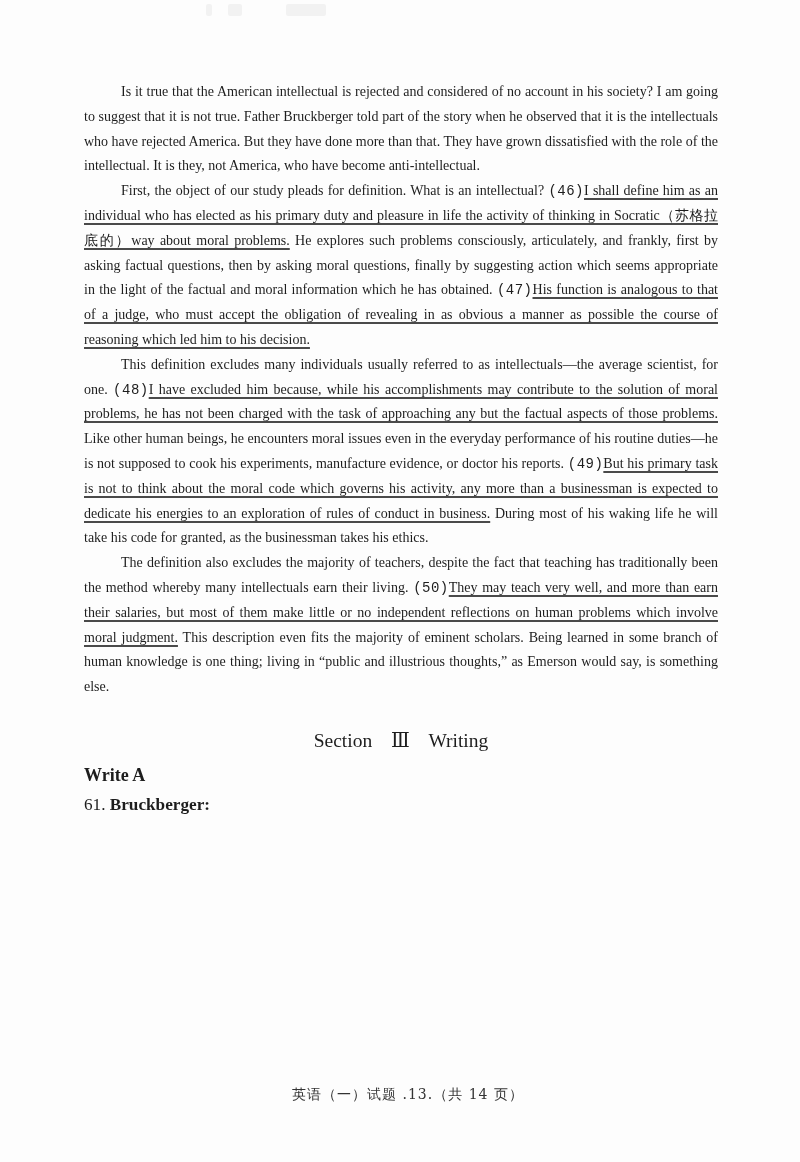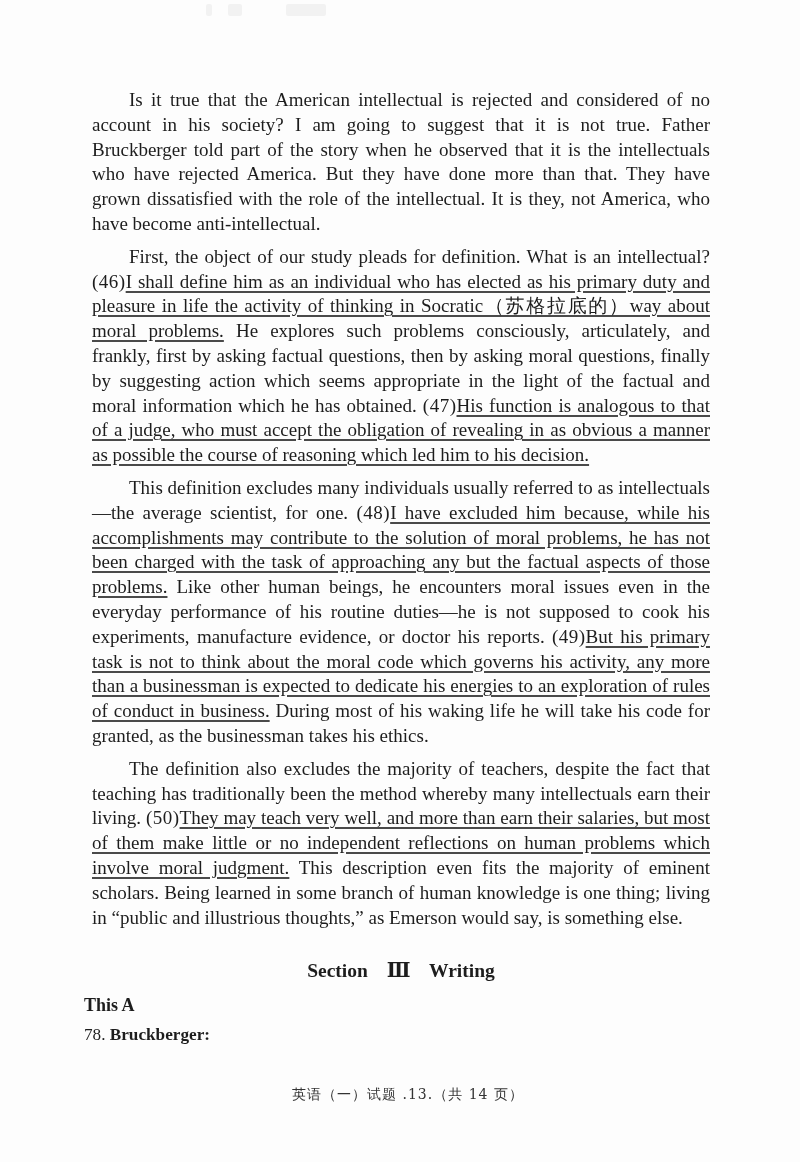--- a/index.html
+++ b/index.html
@@ -1,24 +1,24 @@
 <!DOCTYPE html>
 <html><head>
 <meta charset="utf-8">
 <style>
   html, body { margin: 0; padding: 0; background: #fdfdfd; }
   body { width: 800px; height: 1162px; position: relative; overflow: hidden;
          font-family: "Liberation Serif", "DejaVu Serif", serif; color: #1d1d1d; }
   .faint-header { position: absolute; top: 4px; left: 0; width: 800px; height: 16px; }
   .faint-header span { position: absolute; top: 0; height: 12px; background: #f2f2f2; border-radius: 2px; }
   .page { position: absolute; left: 84px; top: 80px; width: 634px; }
-  .para { margin: 8px; font-size: 19px; line-height: 24.8px; text-align: justify; text-indent: 37px; }
+  .para { margin: 0; font-size: 14px; line-height: 24.8px; text-align: justify; text-indent: 37px; }
   .ul { text-decoration: underline; text-decoration-color: #4a4a4a; text-decoration-thickness: 1.6px; text-underline-offset: 3px; }
-  .qnum { letter-spacing: 0.5px; }
-  .section-title { text-align: center; font-weight: bold; font-size: 19.5px; margin: 28px 0 8px 0; line-height: 26px; word-spacing: 14px; }
+  .qnum { letter-spacing: 0.5px; font-family: Liberation Mono, monospace; }
+  .section-title { text-align: center; font-weight: normal; font-size: 19.5px; margin: 28px 0 8px 0; line-height: 26px; word-spacing: 14px; }
   .part-title { font-weight: bold; font-size: 18px; margin: 2px 0 0 0; line-height: 26px; }
   .directions { font-size: 17.2px; line-height: 26px; margin: 0; }
   .directions b { font-weight: bold; }
   .gap { height: 4px; }
   .footer { position: absolute; top: 1086px; left: 8px; width: 800px; text-align: center;
             font-family: "DejaVu Serif", serif; font-size: 14px; color: #333; letter-spacing: 1px; }
 </style>
 </head>
 <body>
 
@@ -28,21 +28,21 @@
   <span style="left:286px;width:40px;"></span>
 </div>
 
 <div class="page">
   <p class="para"><span>Is it true that the American intellectual is rejected and considered of no account in his society? I am going to suggest that it is not true.  Father Bruckberger told part of the story when he observed that it is the intellectuals who have rejected America.  But they have done more than that.  They have grown dissatisfied with the role of the intellectual.  It is they, not America, who have become anti-intellectual.</span></p>
   <p class="para"><span>First, the object of our study pleads for definition.  What is an intellectual? </span><span class="qnum">(46)</span><span class="ul">I shall define him as an individual who has elected as his primary duty and pleasure in life the activity of thinking in Socratic（苏格拉底的）way about moral problems.</span><span> He explores such problems consciously, articulately, and frankly, first by asking factual questions, then by asking moral questions, finally by suggesting action which seems appropriate in the light of the factual and moral information which he has obtained.  </span><span class="qnum">(47)</span><span class="ul">His function is analogous to that of a judge, who must accept the obligation of revealing in as obvious a manner as possible the course of reasoning which led him to his decision.</span></p>
   <p class="para"><span>This definition excludes many individuals usually referred to as intellectuals—the average scientist, for one.  </span><span class="qnum">(48)</span><span class="ul">I have excluded him because, while his accomplishments may contribute to the solution of moral problems, he has not been charged with the task of approaching any but the factual aspects of those problems.</span><span> Like other human beings, he encounters moral issues even in the everyday performance of his routine duties—he is not supposed to cook his experiments, manufacture evidence, or doctor his reports.  </span><span class="qnum">(49)</span><span class="ul">But his primary task is not to think about the moral code which governs his activity, any more than a businessman is expected to dedicate his energies to an exploration of rules of conduct in business.</span><span> During most of his waking life he will take his code for granted, as the businessman takes his ethics.</span></p>
   <p class="para"><span>The definition also excludes the majority of teachers, despite the fact that teaching has traditionally been the method whereby many intellectuals earn their living.  </span><span class="qnum">(50)</span><span class="ul">They may teach very well, and more than earn their salaries, but most of them make little or no independent reflections on human problems which involve moral judgment.</span><span> This description even fits the majority of eminent scholars.  Being learned in some branch of human knowledge is one thing; living in “public and illustrious thoughts,” as Emerson would say, is something else.</span></p>
 
   <div class="section-title">Section Ⅲ  Writing</div>
-  <div class="part-title">This A</div>
+  <div class="part-title">Write A</div>
   <div class="gap"></div>
   <p class="directions">
-    <span>78.</span>
+    <span>61.</span>
     <b>Bruckberger:</b>
   </p>
 </div>
 
 <div class="footer">英语（一）试题  .13.（共 14 页）</div>
 
 </body></html>

